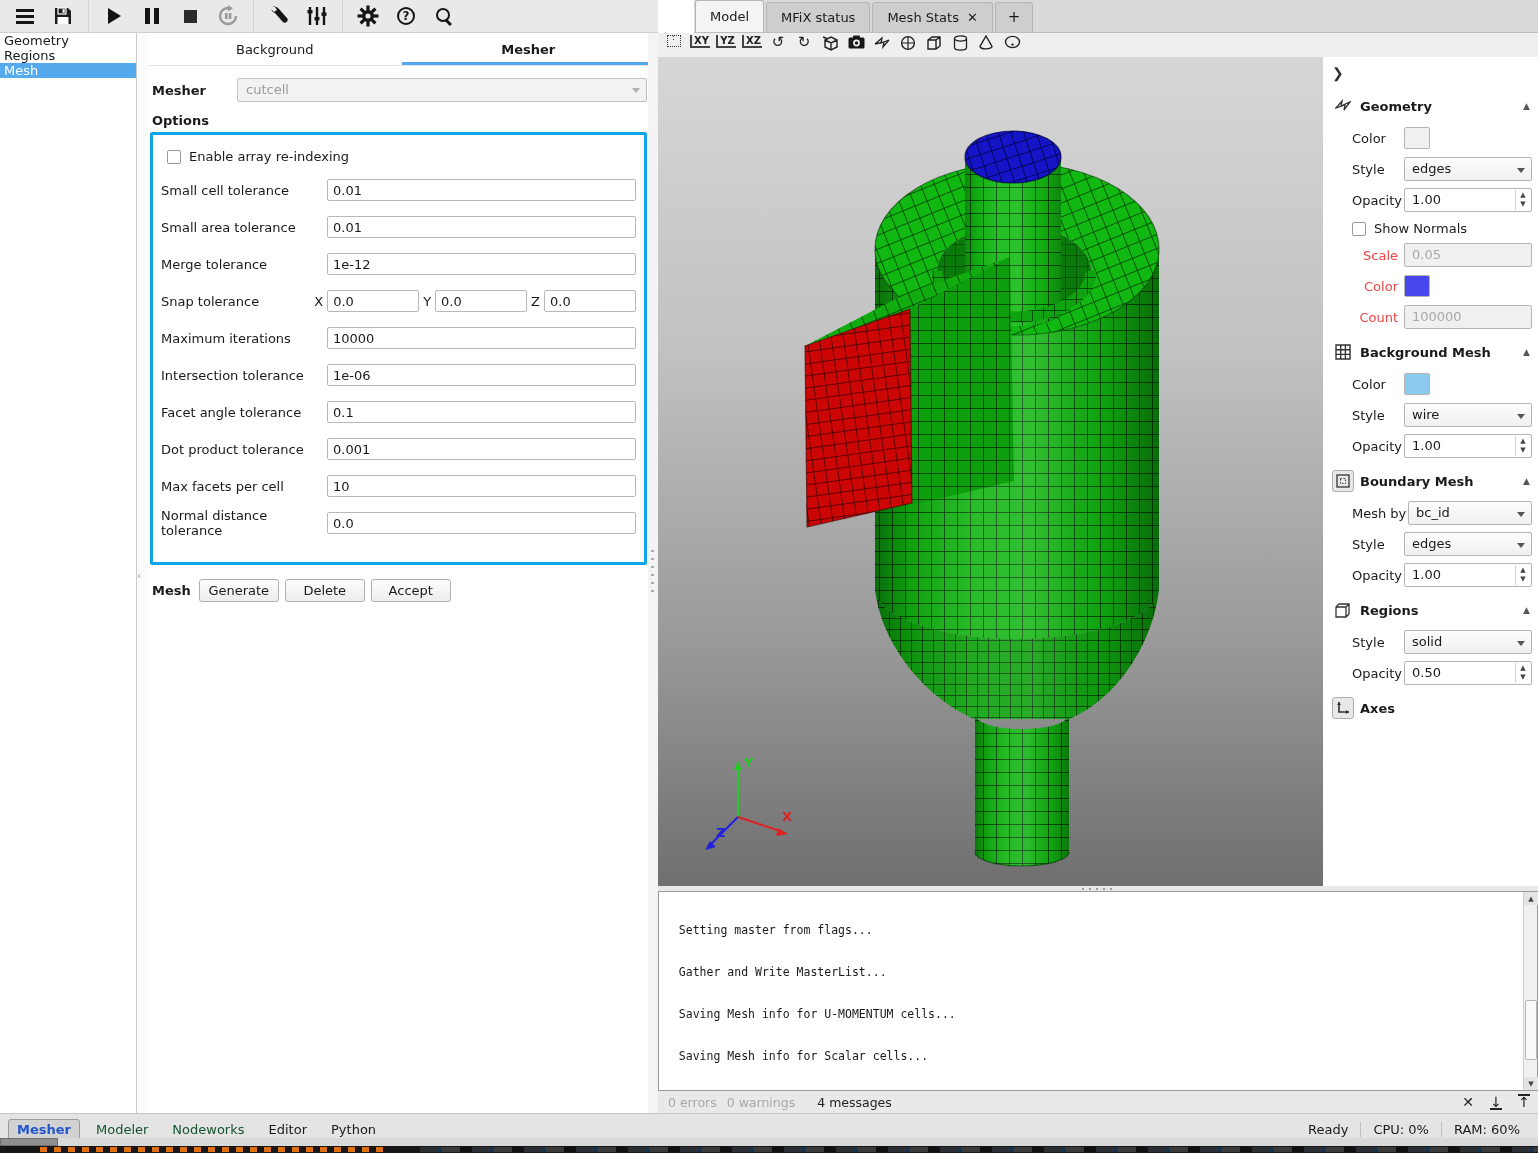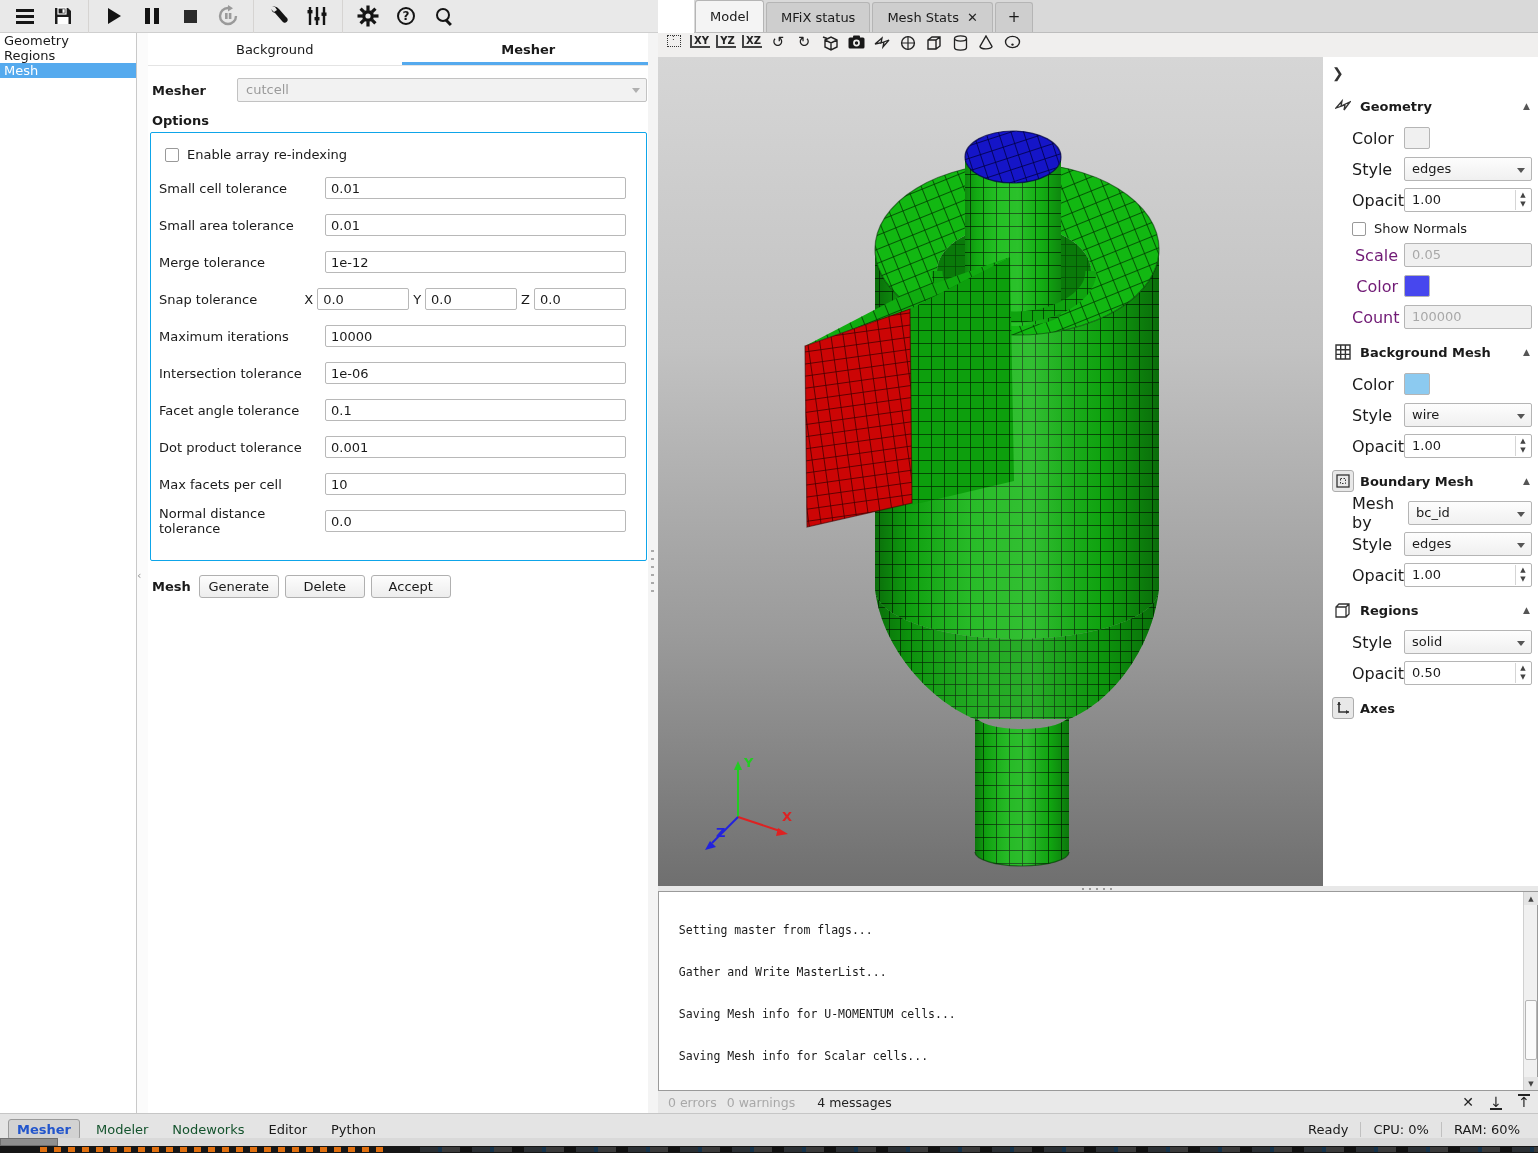--- a/index.html
+++ b/index.html
@@ -31,21 +31,21 @@
   
   .formpanel { position:absolute; left:148px; top:33px; width:507px; height:1080px; background:#ffffff; }
   .ftabs { display:flex; height:30px; margin-top:3px; border-bottom:1px solid #e4e4e4; }
   .ftab { flex:1; text-align:center; line-height:27px; font-size:13px; cursor:pointer; border-bottom:3px solid transparent; }
   .ftab.active { font-weight:bold; border-bottom:3px solid #55aaee; }
   .mesher-row { display:flex; align-items:center; margin:12px 8px 0 4px; }
   .mesher-row .blabel { font-weight:bold; width:85px; }
   .combo { position:relative; height:24px; border:1px solid #c2c2c2; background:#f2f2f2; border-radius:2px; line-height:22px; padding-left:8px; color:#9a9a9a; flex:1; }
   .combo .arrow { position:absolute; right:6px; top:9px; width:0; height:0; border-left:4px solid transparent; border-right:4px solid transparent; border-top:5px solid #b0b0b0; }
   .options-label { font-weight:bold; margin:11px 0 4px 4px; }
-  .groupbox { margin:0 8px 0 2px; border:1px solid #0ea5e9; border-radius:2px; padding:10px 20px 28px 8px; }
+  .groupbox { margin:0 8px 0 2px; border:3px solid #0ea5e9; border-radius:2px; padding:10px 8px 28px 8px; }
   .chk-row { display:flex; align-items:center; gap:8px; margin:4px 0 10px 6px; cursor:pointer; }
   .chkbox { width:14px; height:14px; border:1px solid #999; background:#fff; border-radius:2px; }
   .frow { display:flex; align-items:center; margin-top:15px; height:22px; }
   .frow .flabel { width:166px; font-size:13px; }
   .frow input { height:22px; border:1px solid #b8b8b8; border-radius:2px; padding:0 5px; font-size:13px; font-family:inherit; flex:1; color:#1a1a1a; background:#fff; }
   .snapgrp { display:flex; align-items:center; gap:4px; flex:1; }
   .snapgrp .axl { font-size:13px; }
   .snapgrp input { width:92px; flex:none; }
   .snapgrp input.last { flex:1; }
   .meshbtn-row { display:flex; align-items:center; gap:6px; margin:14px 0 0 4px; }
@@ -81,23 +81,23 @@
   
   .sidebar { position:absolute; left:1324px; top:57px; width:214px; height:829px; background:#ffffff; overflow:hidden; }
   .sb-collapse { margin:8px 0 2px 8px; width:18px; height:18px; color:#333; font-size:14px; font-weight:bold; cursor:pointer; }
   .sb-section { margin-top:10px; }
   .sb-head { display:flex; align-items:center; padding:2px 8px 2px 8px; cursor:pointer; }
   .sb-head .sicon { width:22px; height:22px; display:flex; align-items:center; justify-content:center; margin-right:6px; color:#333; }
   .sb-head .sicon.btn { border:1px solid #adadad; border-radius:3px; background:#e8e8e8; }
   .sb-head .stitle { font-weight:bold; font-size:13px; flex:1; }
   .sb-head .caret { color:#555; font-size:9px; }
   .sb-row { display:flex; align-items:center; margin:7px 6px 0 28px; height:24px; }
-  .sb-row .rlabel { width:52px; text-align:left; font-size:16px; }
+  .sb-row .rlabel { width:52px; text-align:left; font-size:13px; }
   .sb-row .rlabel.r { text-align:right; padding-right:6px; }
-  .sb-row .rlabel.dis { color:#701a75; }
+  .sb-row .rlabel.dis { color:#ef4444; }
   .swatch { width:26px; height:22px; border:1px solid #b5b5b5; border-radius:2px; }
   .sb-combo { position:relative; flex:1; height:24px; border:1px solid #b5b5b5; border-radius:2px; background:linear-gradient(#fdfdfd,#f0f0f0); line-height:22px; padding-left:7px; font-size:13px; }
   .sb-combo .arrow { position:absolute; right:6px; top:10px; width:0; height:0; border-left:4px solid transparent; border-right:4px solid transparent; border-top:5px solid #555; }
   .spin { position:relative; flex:1; height:24px; border:1px solid #b5b5b5; border-radius:2px; background:#fff; line-height:22px; padding-left:7px; font-size:13px; }
   .spin .arrows { position:absolute; right:1px; top:1px; width:15px; height:20px; border-left:1px solid #d5d5d5; display:flex; flex-direction:column; align-items:center; justify-content:center; font-size:7px; color:#444; line-height:9px; }
   .spin.dis { background:#f0f0f0; color:#a8a8a8; }
   .sb-chkrow { display:flex; align-items:center; gap:8px; margin:9px 6px 2px 28px; cursor:pointer; }
 
   
   .terminal { position:absolute; left:658px; top:891px; width:880px; height:200px; background:#ffffff; border:1px solid #9a9a9a; }

